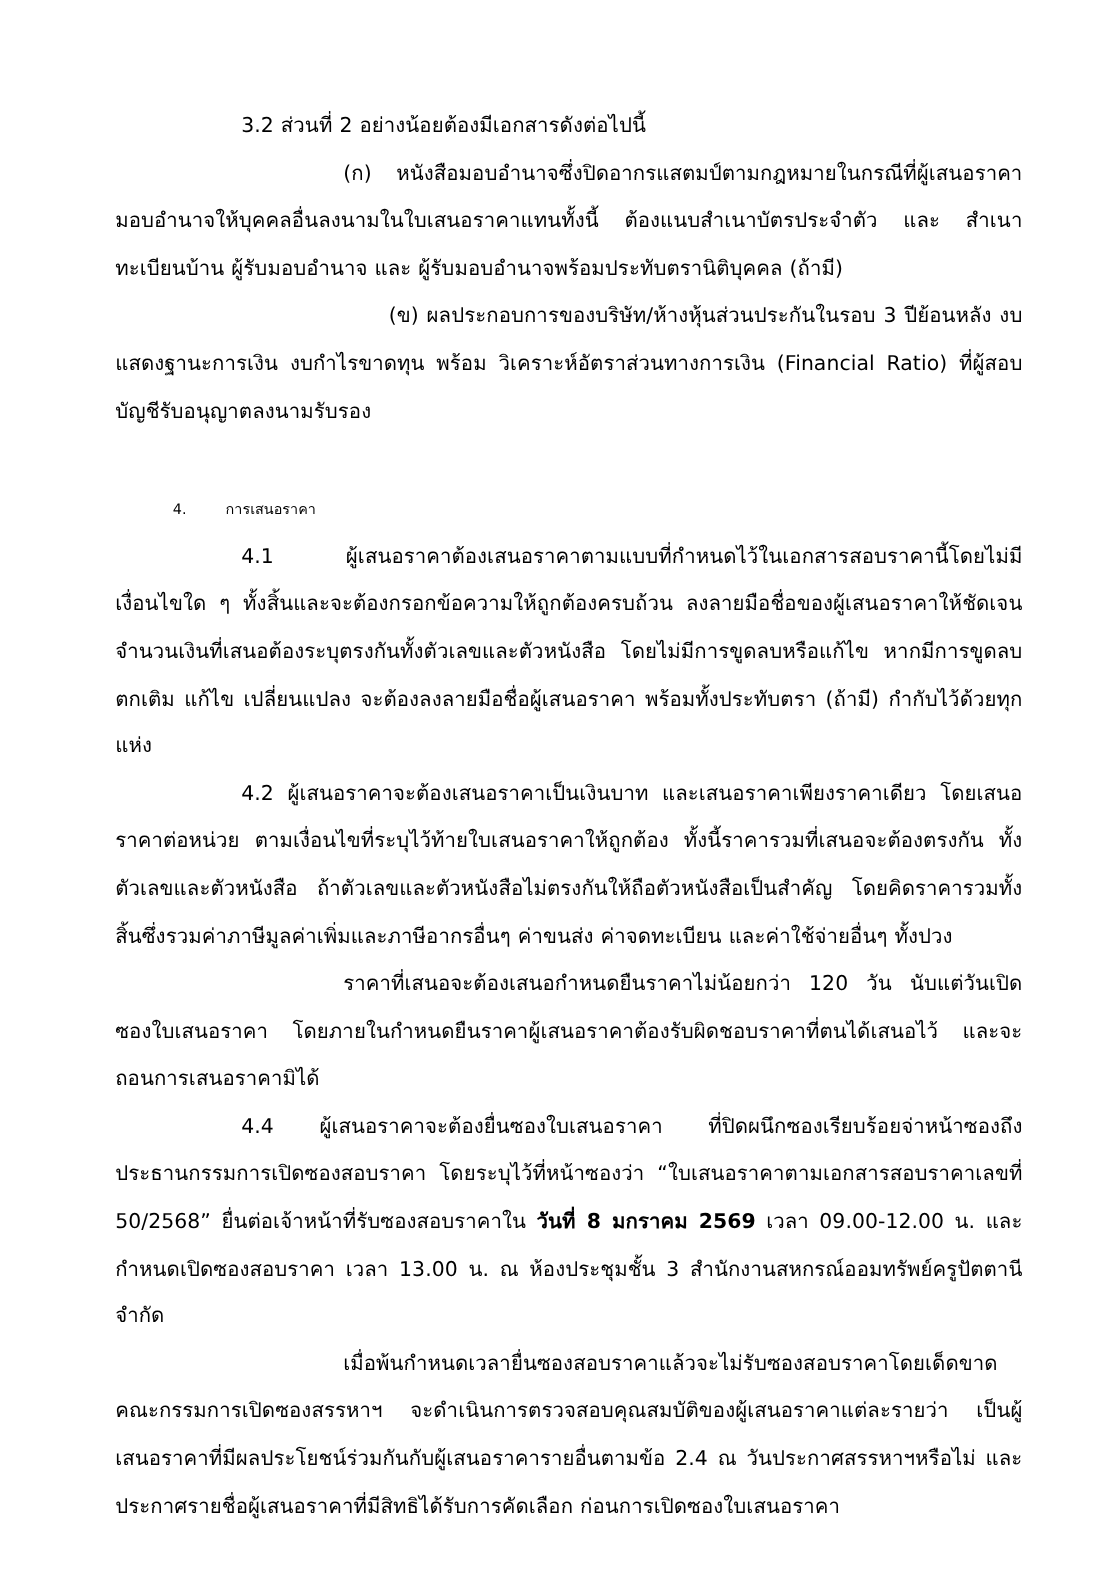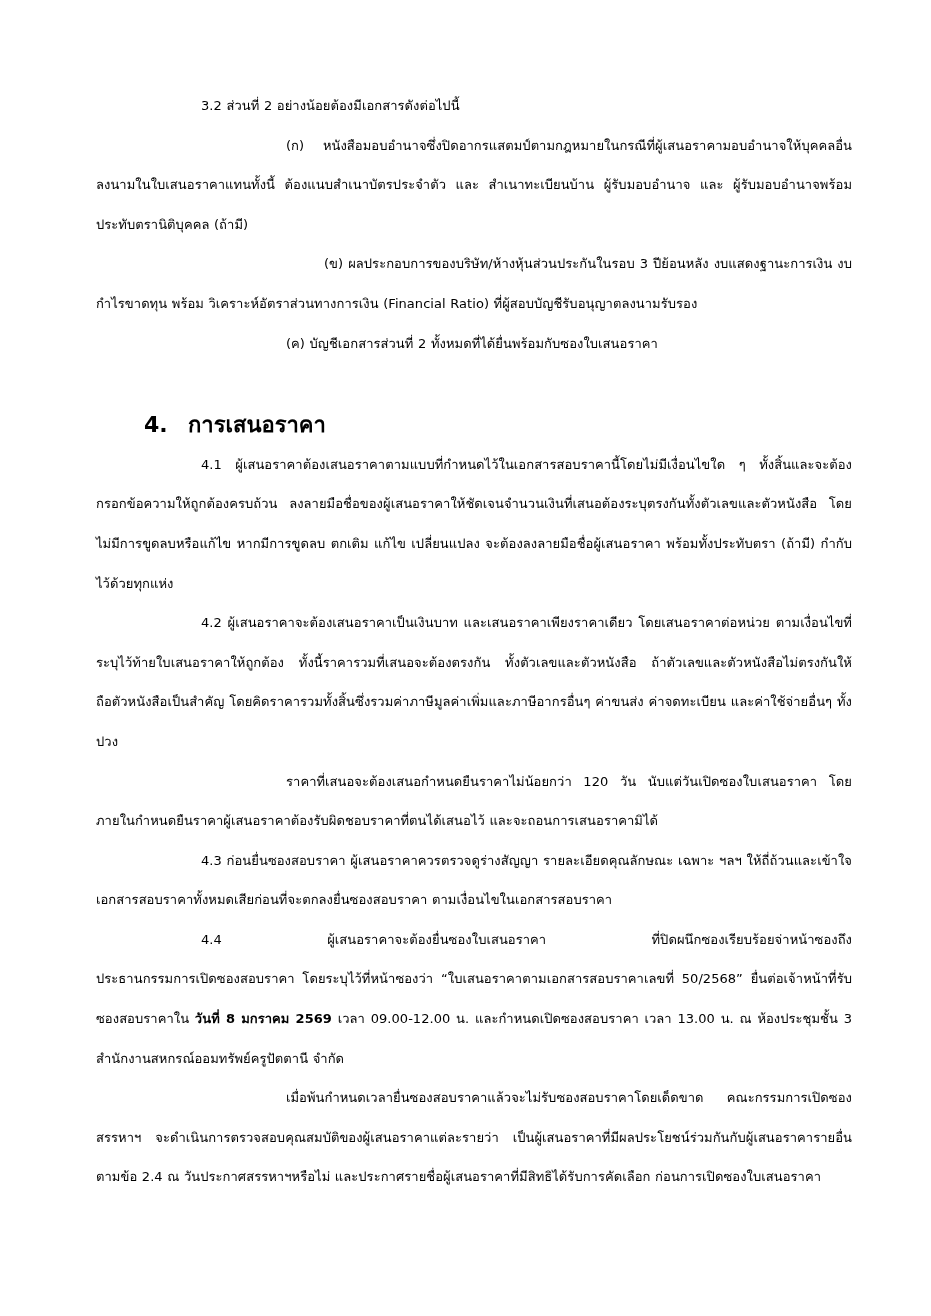--- a/index.html
+++ b/index.html
@@ -22,43 +22,43 @@
     padding: 0;
   }
   .content {
     position: absolute;
     left: 96px;
     top: 86px;
     width: 756px;
   }
   p.para {
     margin: 0 0 0 0;
-    font-size: 13px;
+    font-size: 17px;
     line-height: 39.6px;
     text-align: justify;
     text-justify: inter-word;
     letter-spacing: 0.05px;
     word-spacing: 0.4px;
     -webkit-hyphens: none;
     hyphens: none;
   }
   p.para.last-left { text-align: left; }
 
   .ind-1 { text-indent: 105px; }
   .ind-2 { text-indent: 190px; }
   .ind-3 { text-indent: 228px; }
   .ind-0 { text-indent: 0; }
 
   .spacer-sm { height: 16px; }
   .spacer-md { height: 26px; }
 
   .heading-row {
-    font-size: 22px;
+    font-size: 12px;
     line-height: 39.6px;
-    font-weight: bold;
+    font-weight: normal;
     margin: 0;
     padding-left: 48px;
   }
   .heading-num {
     display: inline-block;
     width: 44px;
   }
   b, .bold { font-weight: normal; }
   .underline-bold {
     font-weight: bold;
@@ -71,37 +71,35 @@
 
 <div class="page">
   <div class="content">
 
     <p class="para ind-1">3.2  ส่วนที่  2  อย่างน้อยต้องมีเอกสารดังต่อไปนี้</p>
 
     <p class="para ind-2">(ก)  หนังสือมอบอำนาจซึ่งปิดอากรแสตมป์ตามกฎหมายในกรณีที่ผู้เสนอราคามอบอำนาจให้บุคคลอื่นลงนามในใบเสนอราคาแทนทั้งนี้ ต้องแนบสำเนาบัตรประจำตัว และ สำเนาทะเบียนบ้าน ผู้รับมอบอำนาจ และ ผู้รับมอบอำนาจพร้อมประทับตรานิติบุคคล (ถ้ามี)</p>
 
     <p class="para ind-3">(ข) ผลประกอบการของบริษัท/ห้างหุ้นส่วนประกันในรอบ 3 ปีย้อนหลัง งบแสดงฐานะการเงิน งบกำไรขาดทุน พร้อม วิเคราะห์อัตราส่วนทางการเงิน (Financial Ratio) ที่ผู้สอบบัญชีรับอนุญาตลงนามรับรอง</p>
 
-    <p class="para ind-2 last-left">(ค)  บัญชีเอกสารส่วนที่ 2 ทั้งหมดที่ได้ยื่นพร้อมกับซองใบเสนอราคา</p>
 
     <div class="spacer-sm"></div>
 
 
     <div class="spacer-md"></div>
 
     <p class="heading-row">
       <span class="heading-num">4.</span><span>การเสนอราคา</span>
     </p>
 
     <p class="para ind-1">4.1  ผู้เสนอราคาต้องเสนอราคาตามแบบที่กำหนดไว้ในเอกสารสอบราคานี้โดยไม่มีเงื่อนไขใด ๆ ทั้งสิ้นและจะต้องกรอกข้อความให้ถูกต้องครบถ้วน ลงลายมือชื่อของผู้เสนอราคาให้ชัดเจนจำนวนเงินที่เสนอต้องระบุตรงกันทั้งตัวเลขและตัวหนังสือ โดยไม่มีการขูดลบหรือแก้ไข หากมีการขูดลบ ตกเติม แก้ไข เปลี่ยนแปลง จะต้องลงลายมือชื่อผู้เสนอราคา พร้อมทั้งประทับตรา (ถ้ามี) กำกับไว้ด้วยทุกแห่ง</p>
 
     <p class="para ind-1">4.2  ผู้เสนอราคาจะต้องเสนอราคาเป็นเงินบาท และเสนอราคาเพียงราคาเดียว โดยเสนอราคาต่อหน่วย ตามเงื่อนไขที่ระบุไว้ท้ายใบเสนอราคาให้ถูกต้อง  ทั้งนี้ราคารวมที่เสนอจะต้องตรงกัน ทั้งตัวเลขและตัวหนังสือ ถ้าตัวเลขและตัวหนังสือไม่ตรงกันให้ถือตัวหนังสือเป็นสำคัญ โดยคิดราคารวมทั้งสิ้นซึ่งรวมค่าภาษีมูลค่าเพิ่มและภาษีอากรอื่นๆ ค่าขนส่ง ค่าจดทะเบียน  และค่าใช้จ่ายอื่นๆ  ทั้งปวง</p>
 
     <p class="para ind-2">ราคาที่เสนอจะต้องเสนอกำหนดยืนราคาไม่น้อยกว่า 120 วัน  นับแต่วันเปิดซองใบเสนอราคา โดยภายในกำหนดยืนราคาผู้เสนอราคาต้องรับผิดชอบราคาที่ตนได้เสนอไว้ และจะถอนการเสนอราคามิได้</p>
 
-    <p class="para ind-1">4.3  ก่อนยื่นซองสอบราคา  ผู้เสนอราคาควรตรวจดูร่างสัญญา รายละเอียดคุณลักษณะ เฉพาะ ฯลฯ ให้ถี่ถ้วนและเข้าใจเอกสารสอบราคาทั้งหมดเสียก่อนที่จะตกลงยื่นซองสอบราคา  ตามเงื่อนไขในเอกสารสอบราคา</p>
 
     <p class="para ind-1"><span>4.4  ผู้เสนอราคาจะต้องยื่นซองใบเสนอราคา ที่ปิดผนึกซองเรียบร้อยจ่าหน้าซองถึง </span><span class="bold nowrap">ประธานกรรมการเปิดซองสอบราคา</span><span> โดยระบุไว้ที่หน้าซองว่า “ใบเสนอราคาตามเอกสารสอบราคาเลขที่ 50/2568”   ยื่นต่อเจ้าหน้าที่รับซองสอบราคาใน </span><span class="underline-bold nowrap">วันที่  8   มกราคม  2569</span><span> เวลา  09.00-12.00 น. และกำหนดเปิดซองสอบราคา เวลา 13.00 น. ณ ห้องประชุมชั้น 3  สำนักงานสหกรณ์ออมทรัพย์ครูปัตตานี จำกัด</span></p>
 
     <p class="para ind-2">เมื่อพ้นกำหนดเวลายื่นซองสอบราคาแล้วจะไม่รับซองสอบราคาโดยเด็ดขาด คณะกรรมการเปิดซองสรรหาฯ จะดำเนินการตรวจสอบคุณสมบัติของผู้เสนอราคาแต่ละรายว่า เป็นผู้เสนอราคาที่มีผลประโยชน์ร่วมกันกับผู้เสนอราคารายอื่นตามข้อ 2.4  ณ วันประกาศสรรหาฯหรือไม่   และประกาศรายชื่อผู้เสนอราคาที่มีสิทธิได้รับการคัดเลือก ก่อนการเปิดซองใบเสนอราคา</p>
 
   </div>
 </div>
 
 </body></html>

